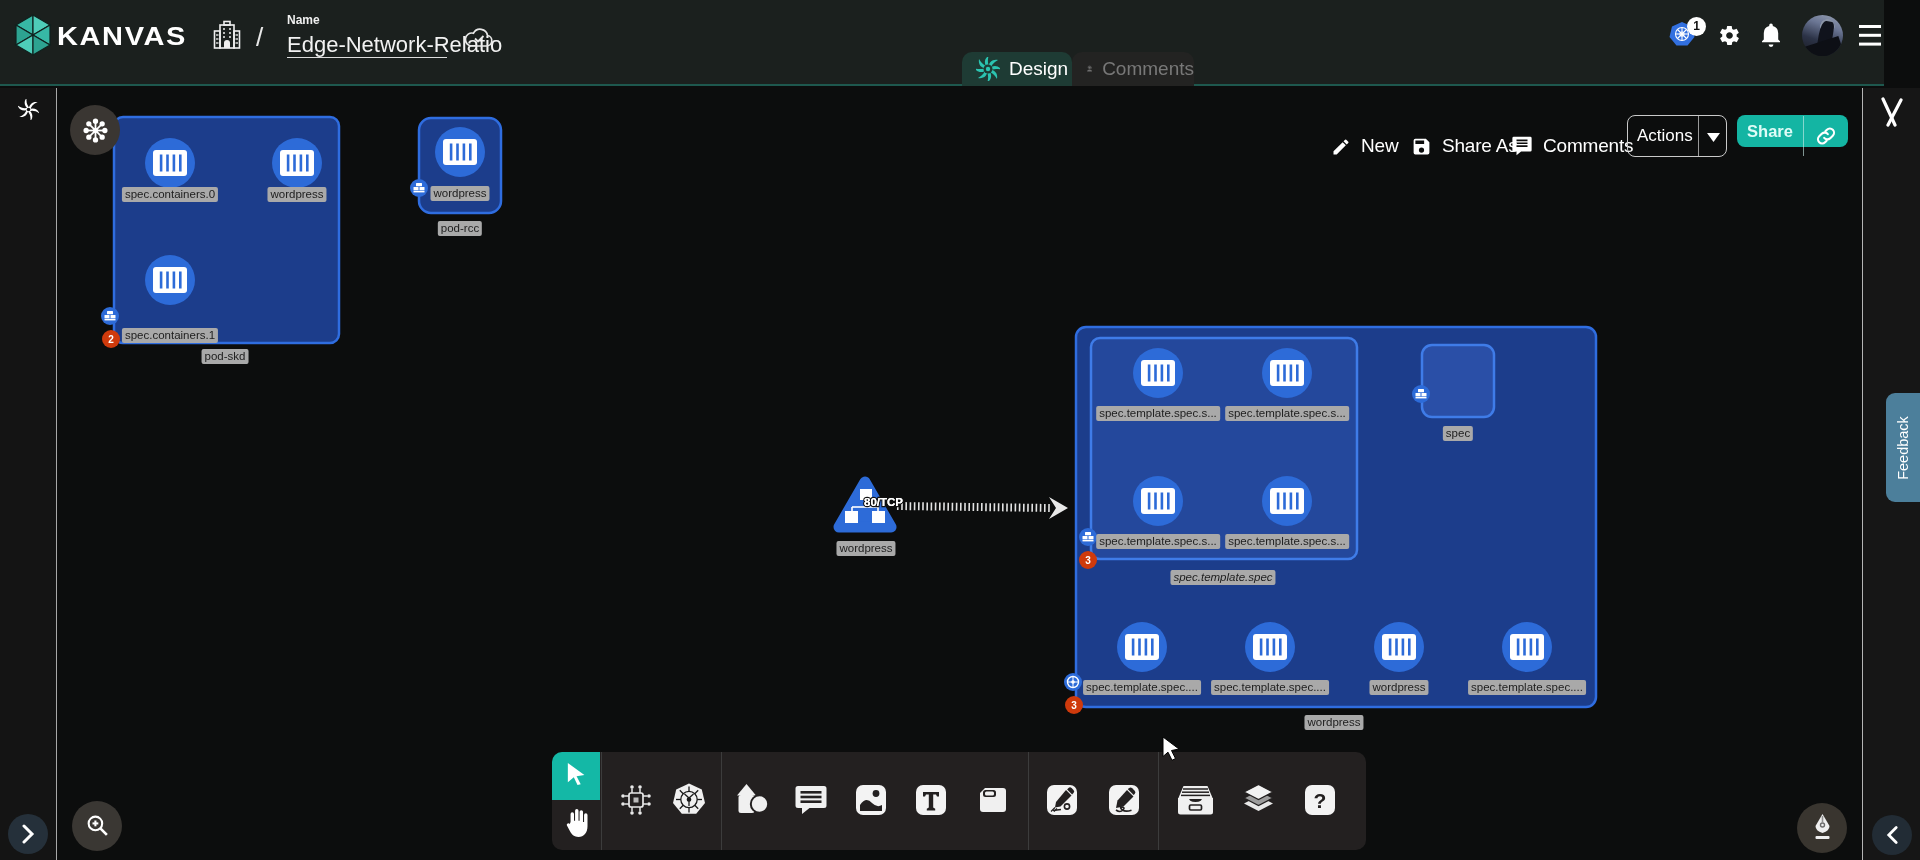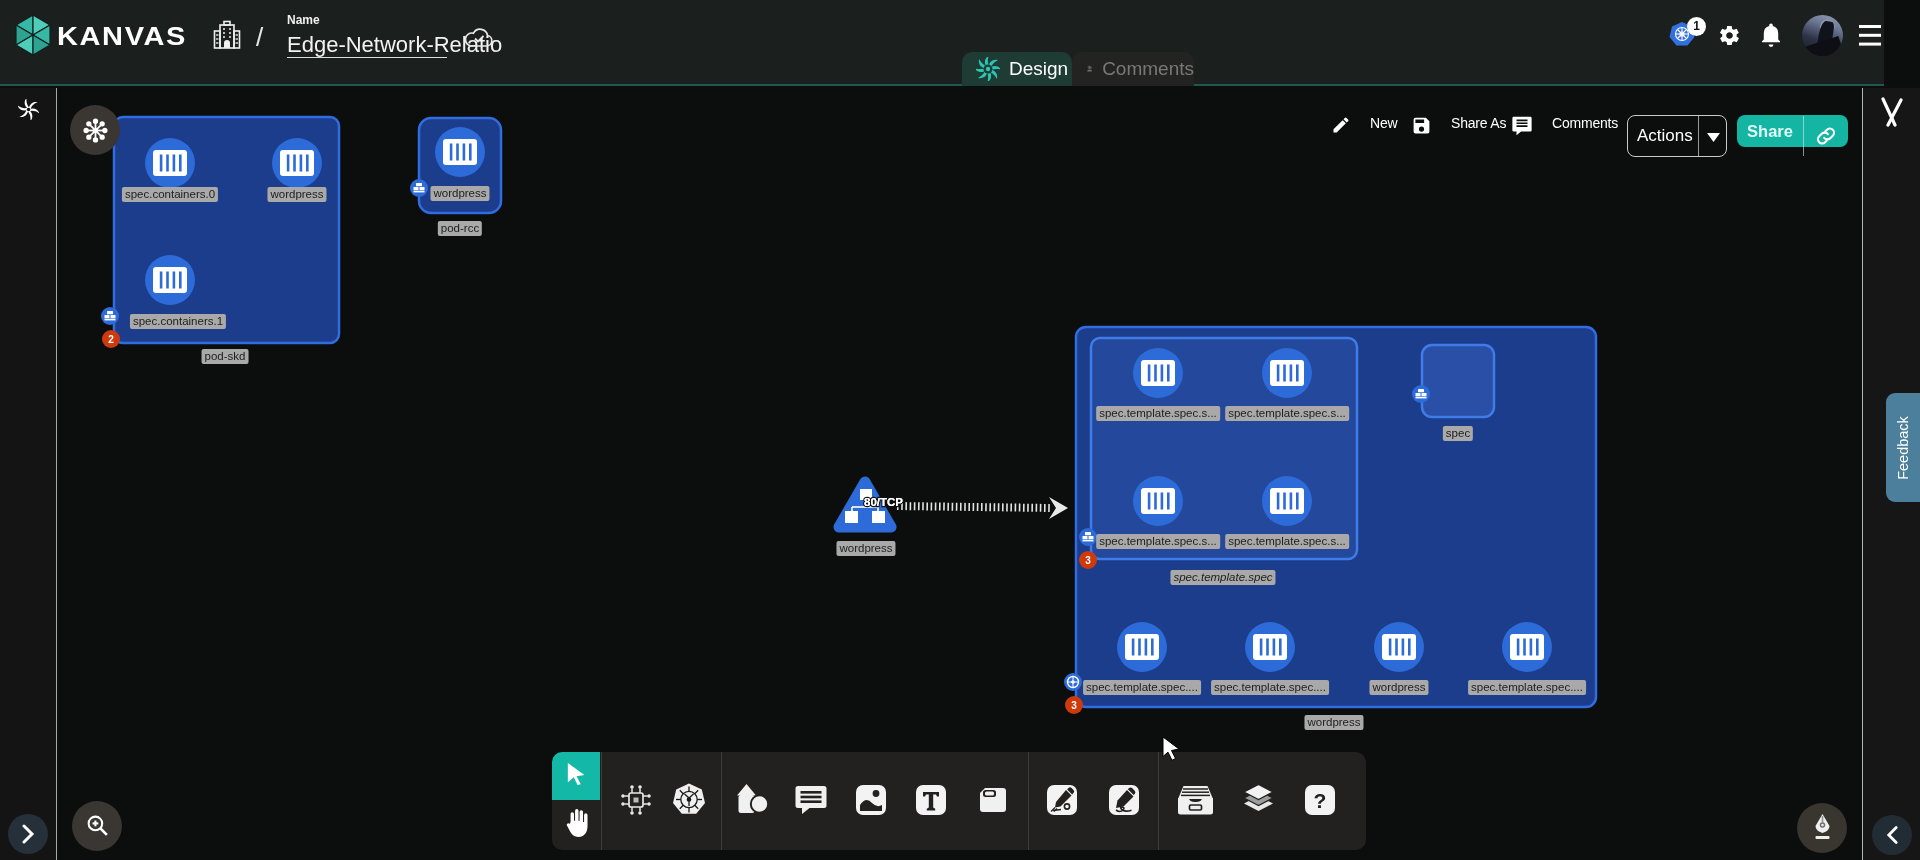--- a/index.html
+++ b/index.html
@@ -25,21 +25,21 @@
   #tab-operate { left:1072px; width:122px; background:#232322; color:#787878; }
 
   
   #strip-left { position:absolute; left:0; top:88px; width:56px; height:772px; background:#141414; z-index:2;}
   #divider-left { position:absolute; left:56px; top:88px; width:1px; height:772px; background:#a8a8a8; z-index:3;}
   #strip-right { position:absolute; left:1863px; top:88px; width:57px; height:772px; background:#161616; z-index:2;}
   #divider-right { position:absolute; left:1862px; top:88px; width:1px; height:772px; background:#b5b5b5; z-index:3;}
 
   
   #actionrow { position:absolute; top:115px; height:42px; z-index:6; }
-  .act { position:absolute; color:#fff; font-size:14px; letter-spacing:-0.2px; display:flex; align-items:flex-start; gap:19px; top:0; height:42px; white-space:nowrap;}
+  .act { position:absolute; color:#fff; font-size:19px; letter-spacing:-0.2px; display:flex; align-items:flex-end; gap:10px; top:0; height:42px; white-space:nowrap;}
   #btn-actions { position:absolute; left:1627px; top:0; width:100px; height:42px;
     border:1px solid #c9c9c9; border-radius:8px; color:#fff; font-size:18px;
     display:flex; align-items:center; }
   #btn-share { position:absolute; left:1737px; top:0; width:111px; height:32px;
     background:#14b5a3; border-radius:8px; display:flex; align-items:center; }
 
   
   .nlabel { position:absolute; transform:translateX(-50%); background:#a9a9a9; color:#1d1d1d;
     font-size:11.5px; line-height:15px; padding:0px 3px; border-radius:2px; white-space:nowrap; z-index:4;}
 
@@ -382,21 +382,21 @@
     </div>
   </div>
 
   <svg class="abs" style="left:1878px;top:97px;z-index:6" width="28" height="30" viewBox="0 0 28 30" stroke="#fff" stroke-width="3.2" stroke-linecap="round">
     <line x1="5" y1="2" x2="17" y2="28"></line>
     <line x1="23" y1="3" x2="10" y2="28"></line>
   </svg>
 
   <div class="nlabel" style="left:170px;top:187px;">spec.containers.0</div>
   <div class="nlabel" style="left:297px;top:187px;">wordpress</div>
-  <div class="nlabel" style="left:170px;top:314px;margin-left:8px;">spec.containers.1</div>
+  <div class="nlabel" style="left:170px;top:328px;">spec.containers.1</div>
   <div class="nlabel" style="left:225px;top:349px;">pod-skd</div>
   <div class="nlabel" style="left:460px;top:186px;">wordpress</div>
   <div class="nlabel" style="left:460px;top:221px;">pod-rcc</div>
   <div class="nlabel" style="left:866px;top:541px;">wordpress</div>
   <div class="nlabel" style="left:1158px;top:406px;">spec.template.spec.s...</div>
   <div class="nlabel" style="left:1287px;top:406px;">spec.template.spec.s...</div>
   <div class="nlabel" style="left:1158px;top:534px;">spec.template.spec.s...</div>
   <div class="nlabel" style="left:1287px;top:534px;">spec.template.spec.s...</div>
   <div class="nlabel" style="left:1223px;top:570px;font-style:italic;">spec.template.spec</div>
   <div class="nlabel" style="left:1458px;top:426px;">spec</div>

